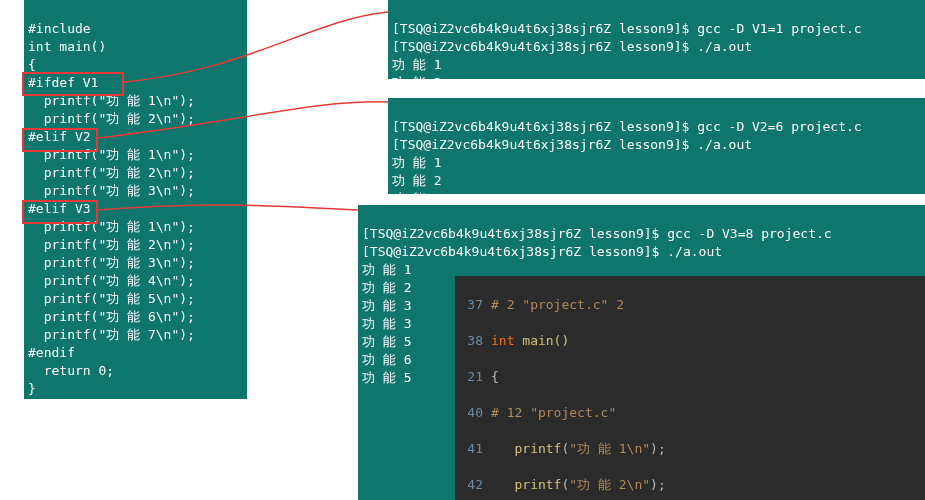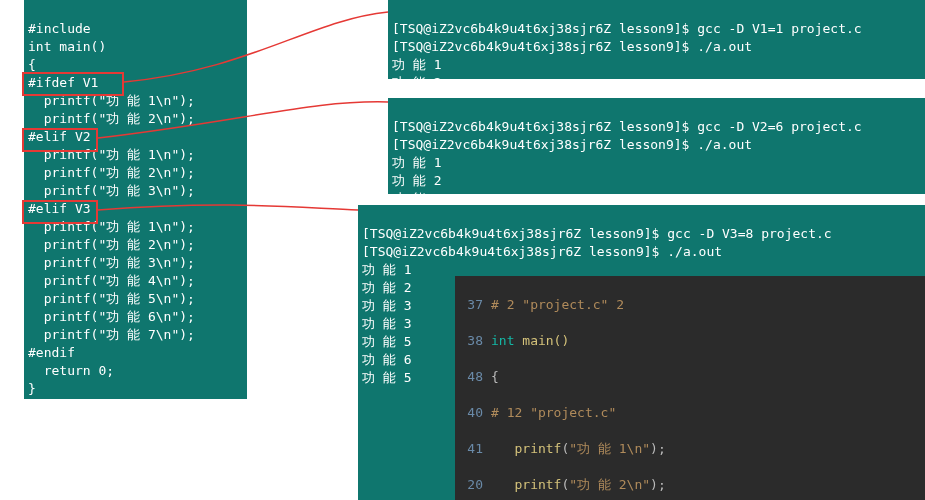--- a/index.html
+++ b/index.html
@@ -36,21 +36,21 @@
     position: absolute;
     background: #2b2b2b;
     color: #bbb;
     padding: 2px 0;
     line-height: 18px;
     white-space: pre;
   }
   .ln { color: #6a8aa8; display:inline-block; width:28px; text-align:right; padding-right:8px;}
   .str { color: #b08b5b; }
   .fn { color: #d4c27a; margin-top: 29px; }
-  .tp { color: #14b8a6; }
+  .tp { color: #f97316; }
   .pp { color: #b08b5b; }
   svg.arrows { position:absolute; left:0; top:0; pointer-events:none; }
 </style>
 </head>
 <body>
 
 <div class="term code-panel">
 #include<stdio.h>
 int main()
 {
@@ -106,24 +106,24 @@
 <span>功 能 3</span>
 <span>功 能 3</span>
 <span>功 能 5</span>
 <span>功 能 6</span>
 <span>功 能 5</span>
 </div>
 
 <div class="editor" style="left:455px; top:276px; width:470px; height:224px;">
 <div><span class="ln">37</span><span class="pp"># 2 "project.c" 2</span></div>
 <div><span class="ln">38</span><span class="tp">int</span><span class="fn"> main()</span></div>
-<div><span class="ln">48</span><span>{</span></div>
+<div><span class="ln">21</span><span>{</span></div>
 <div><span class="ln">40</span><span class="pp"># 12 "project.c"</span></div>
 <div><span class="ln">41</span>   <span class="fn">printf</span><span>(</span><span class="str">"功 能 1\n"</span><span>);</span></div>
-<div><span class="ln">20</span>   <span class="fn">printf</span><span>(</span><span class="str">"功 能 2\n"</span><span>);</span></div>
+<div><span class="ln">42</span>   <span class="fn">printf</span><span>(</span><span class="str">"功 能 2\n"</span><span>);</span></div>
 
 
 
 
 
 
 
 </div>
 
 </body></html>

